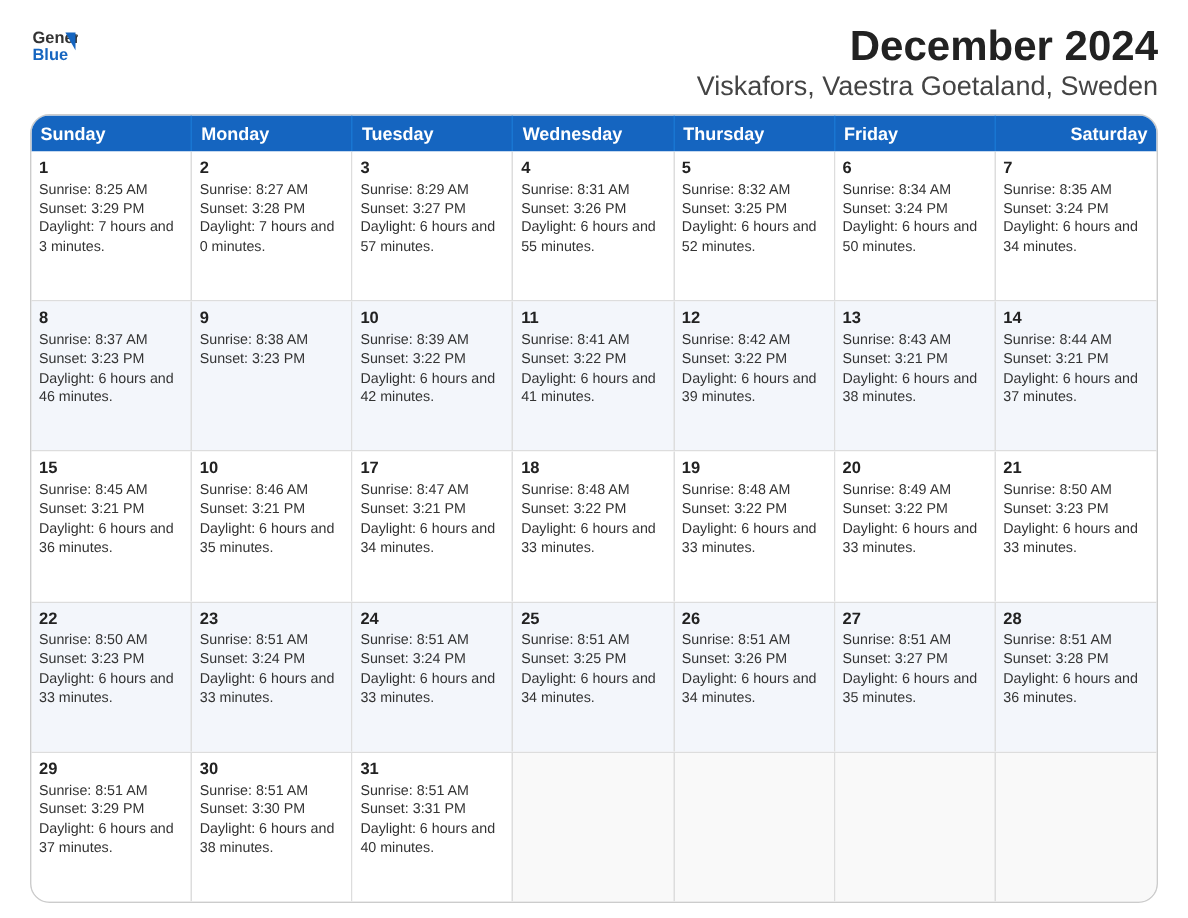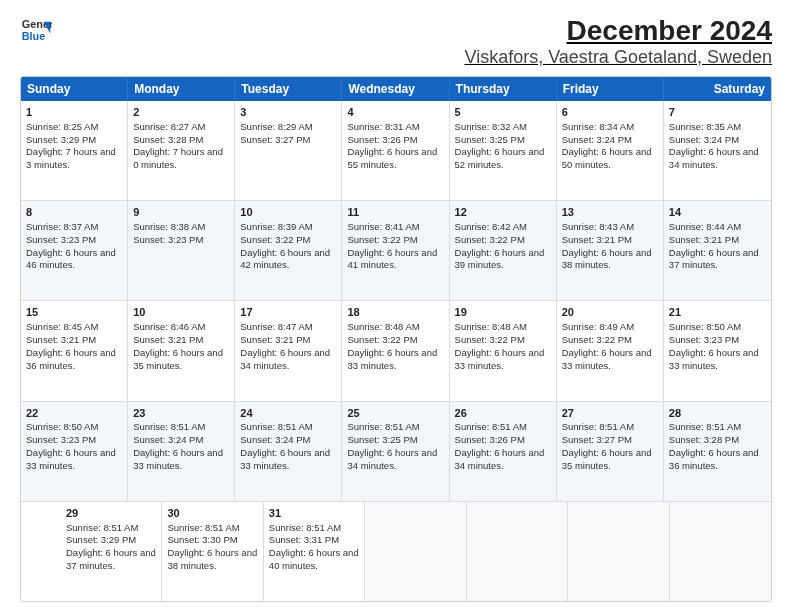--- a/index.html
+++ b/index.html
@@ -27,35 +27,34 @@
       display: flex;
       align-items: center;
       gap: 4px;
     }
     .logo-icon {
       width: 32px;
       height: 32px;
     }
     .title-block {
       text-align: right;
-      text-decoration: underline;
     }
     .main-title {
       font-size: 28px;
       font-weight: bold;
       color: #222;
     }
     .subtitle {
       font-size: 18px;
       color: #444;
     }
     .calendar {
       flex: 1;
       border: 1px solid #ccc;
-      border-radius: 3px;
+      border-radius: 13px;
       overflow: hidden;
       display: flex;
       flex-direction: column;
     }
     .cal-header {
       display: grid;
       grid-template-columns: repeat(7, 1fr);
       background: #1565c0;
     }
     .cal-header-cell {
@@ -71,21 +70,21 @@
       flex: 1;
       display: flex;
       flex-direction: column;
     }
     .cal-row {
       display: grid;
       grid-template-columns: repeat(7, 1fr);
       flex: 1;
       border-bottom: 1px solid #ddd;
     }
-    .cal-row:last-child { border-bottom: none; margin-left: 40px; }
+    .cal-row:last-child { border-bottom: none; }
     .cal-cell {
       padding: 4px 5px;
       border-right: 1px solid #ddd;
       font-size: 9.5px;
       color: #333;
       line-height: 1.35;
       background: #fff;
     }
     .cal-cell:last-child { border-right: none; }
     .cal-cell.empty { background: #f9f9f9; }
@@ -123,21 +122,21 @@
         <div class="cal-header-cell">Tuesday</div>
         <div class="cal-header-cell">Wednesday</div>
         <div class="cal-header-cell">Thursday</div>
         <div class="cal-header-cell">Friday</div>
         <div class="cal-header-cell">Saturday</div>
       </div>
     <div class="cal-body" id="cal-body">
         <div class="cal-row">
           <div class="cal-cell"><span class="day-num">1</span><span>Sunrise: 8:25 AM</span><br><span>Sunset: 3:29 PM</span><br><span>Daylight: 7 hours and 3 minutes.</span></div>
           <div class="cal-cell"><span class="day-num">2</span><span>Sunrise: 8:27 AM</span><br><span>Sunset: 3:28 PM</span><br><span>Daylight: 7 hours and 0 minutes.</span></div>
-          <div class="cal-cell"><span class="day-num">3</span><span>Sunrise: 8:29 AM</span><br><span>Sunset: 3:27 PM</span><br></div>
+          <div class="cal-cell"><span class="day-num">3</span><span>Sunrise: 8:29 AM</span><br><span>Sunset: 3:27 PM</span><br><span>Daylight: 6 hours and 57 minutes.</span></div>
           <div class="cal-cell"><span class="day-num">4</span><span>Sunrise: 8:31 AM</span><br><span>Sunset: 3:26 PM</span><br><span>Daylight: 6 hours and 55 minutes.</span></div>
           <div class="cal-cell"><span class="day-num">5</span><span>Sunrise: 8:32 AM</span><br><span>Sunset: 3:25 PM</span><br><span>Daylight: 6 hours and 52 minutes.</span></div>
           <div class="cal-cell"><span class="day-num">6</span><span>Sunrise: 8:34 AM</span><br><span>Sunset: 3:24 PM</span><br><span>Daylight: 6 hours and 50 minutes.</span></div>
           <div class="cal-cell"><span class="day-num">7</span><span>Sunrise: 8:35 AM</span><br><span>Sunset: 3:24 PM</span><br><span>Daylight: 6 hours and 34 minutes.</span></div>
         </div>
         <div class="cal-row">
           <div class="cal-cell alt-row"><span class="day-num">8</span><span>Sunrise: 8:37 AM</span><br><span>Sunset: 3:23 PM</span><br><span>Daylight: 6 hours and 46 minutes.</span></div>
           <div class="cal-cell alt-row"><span class="day-num">9</span><span>Sunrise: 8:38 AM</span><br><span>Sunset: 3:23 PM</span><br></div>
           <div class="cal-cell alt-row"><span class="day-num">10</span><span>Sunrise: 8:39 AM</span><br><span>Sunset: 3:22 PM</span><br><span>Daylight: 6 hours and 42 minutes.</span></div>
           <div class="cal-cell alt-row"><span class="day-num">11</span><span>Sunrise: 8:41 AM</span><br><span>Sunset: 3:22 PM</span><br><span>Daylight: 6 hours and 41 minutes.</span></div>

